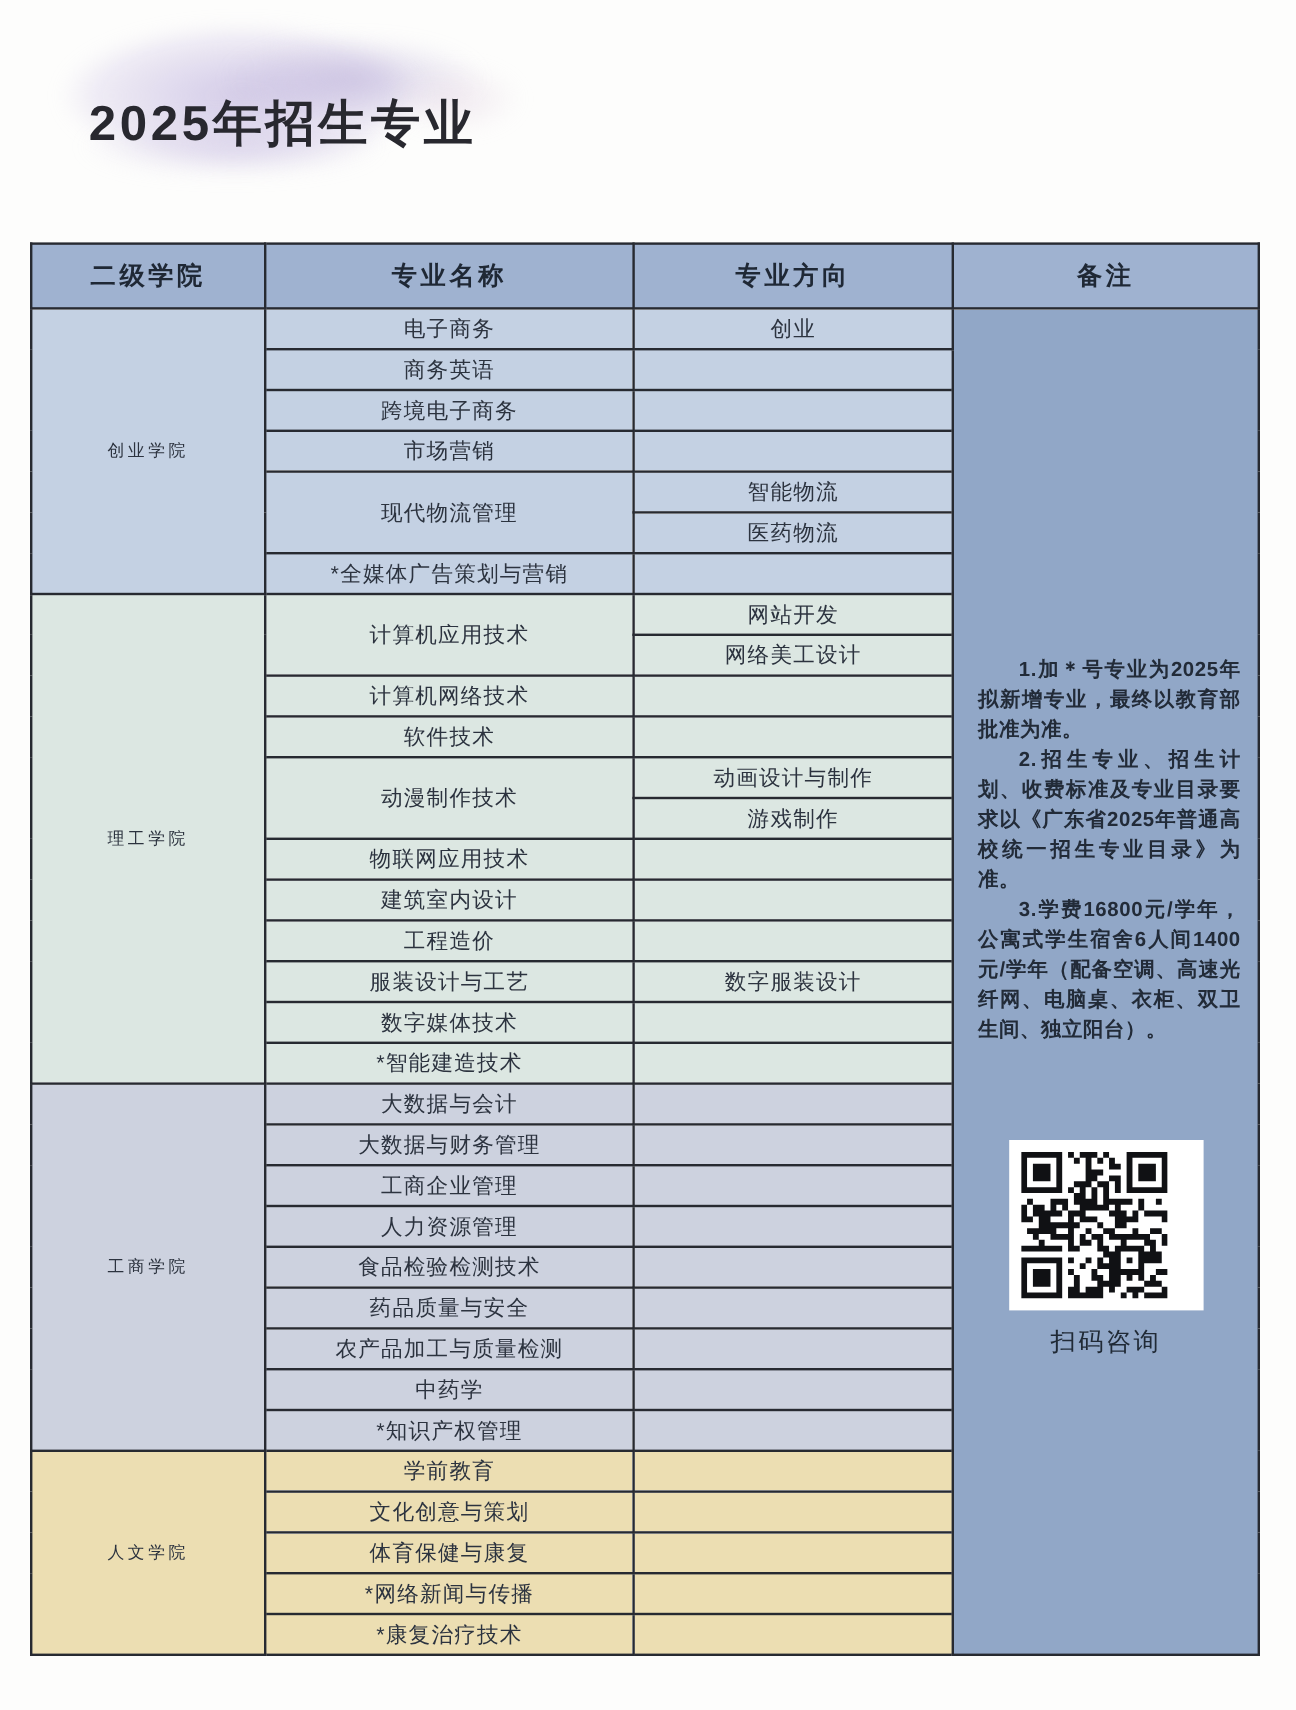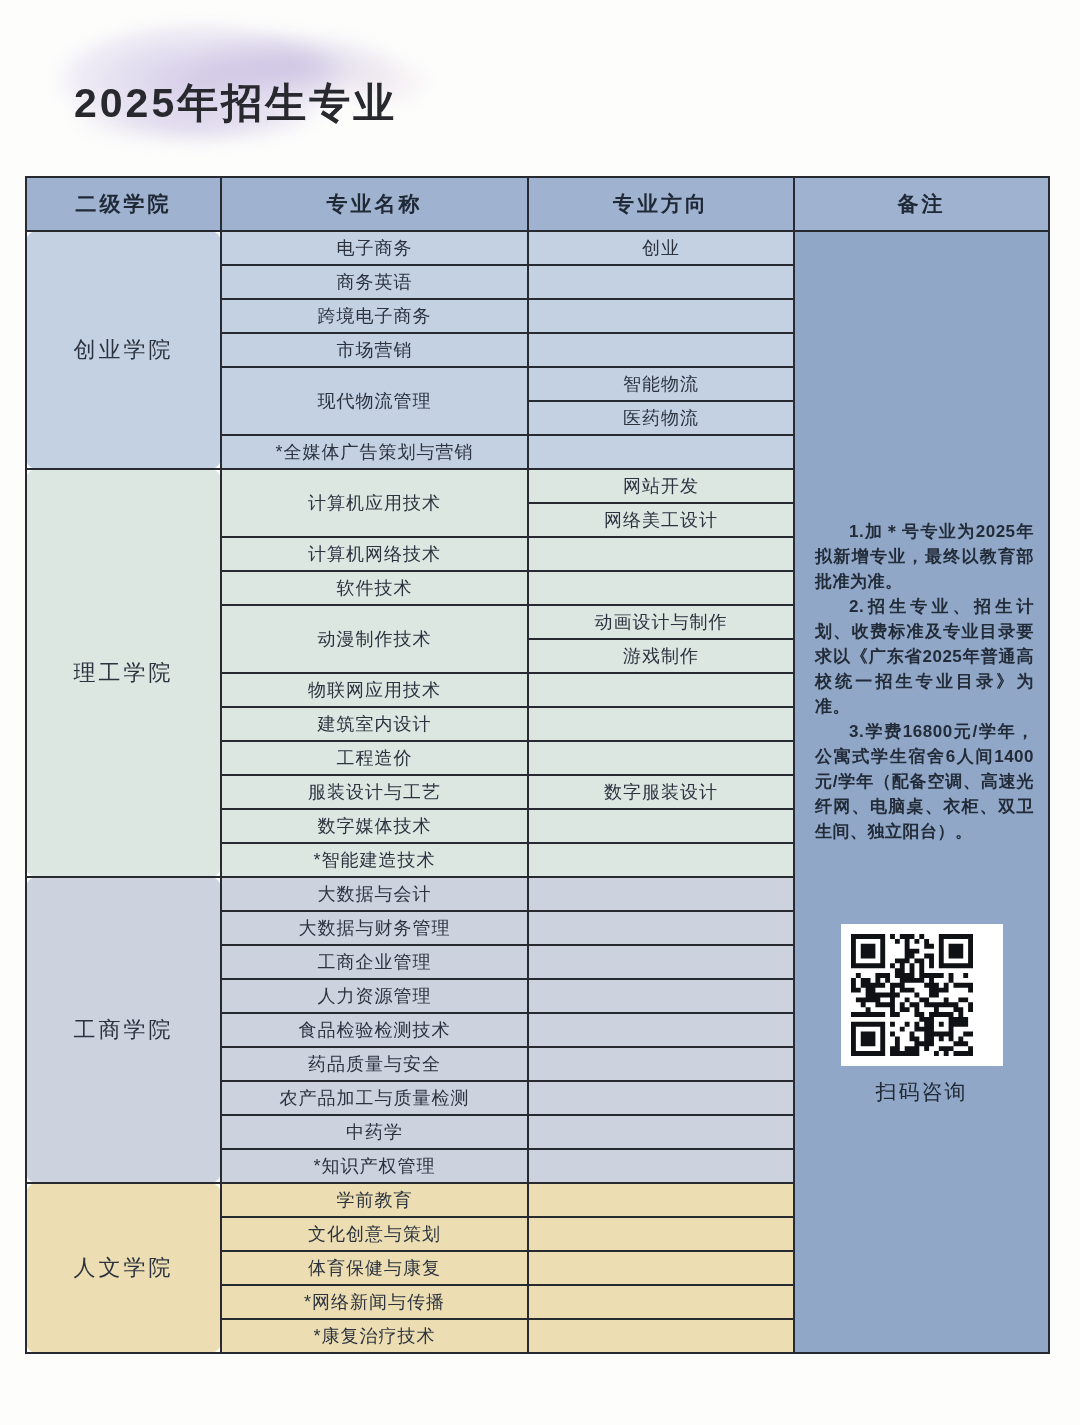--- a/index.html
+++ b/index.html
@@ -16,35 +16,35 @@
     background:radial-gradient(ellipse 50% 50% at 50% 50%,rgba(182,170,214,.55),rgba(255,255,255,0) 75%);}
   #wash3{left:40px;top:86px;width:340px;height:72px;
     background:radial-gradient(ellipse 50% 50% at 45% 50%,rgba(211,203,231,.58),rgba(255,255,255,0) 75%);}
   #wash4{left:300px;top:40px;width:160px;height:85px;
     background:radial-gradient(ellipse 50% 50% at 50% 50%,rgba(226,210,226,.45),rgba(255,255,255,0) 70%);}
   .page-title{
     position:absolute;left:64px;top:66px;margin:10px;
     font-size:41px;font-weight:600;color:#28282f;letter-spacing:3px;
   }
   table.adm{
-    position:absolute;left:25px;top:176px;
+    position:absolute;left:25px;top:202px;
     width:1023px;border-collapse:collapse;table-layout:fixed;
   }
   .adm th,.adm td{border:2px solid var(--border,#272a31);}
   .adm thead th{
     height:50px;background:var(--header-bg,#9fb2d0);
     font-size:21px;font-weight:600;letter-spacing:3px;color:#1f2835;
   }
   .adm tbody tr{height:34px;}
   .adm td{
     text-align:center;vertical-align:middle;
     font-size:18px;font-weight:500;color:#2c333f;letter-spacing:1px;
     overflow:hidden;
   }
-  td.college{font-size:22px;letter-spacing:3px;border-radius:11px;}
+  td.college{font-size:14px;letter-spacing:3px;}
   td.g0{background:var(--g0,#c4d1e3);}
   td.g1{background:var(--g1,#dce7e2);}
   td.g2{background:var(--g2,#cdd2df);margin-top:35px;}
   td.g3{background:var(--g3,#ecdeb2);}
   td.notes-cell{background:var(--notes-bg,#91a7c7);vertical-align:top;padding:0;}
   .notes-box{padding:287px 14px 0 20px;}
   .notes-box p{
     margin:0;font-size:17px;line-height:25px;
     text-indent:2em;text-align:justify;color:#222b38;letter-spacing:.5px;font-weight:bold;
   }

